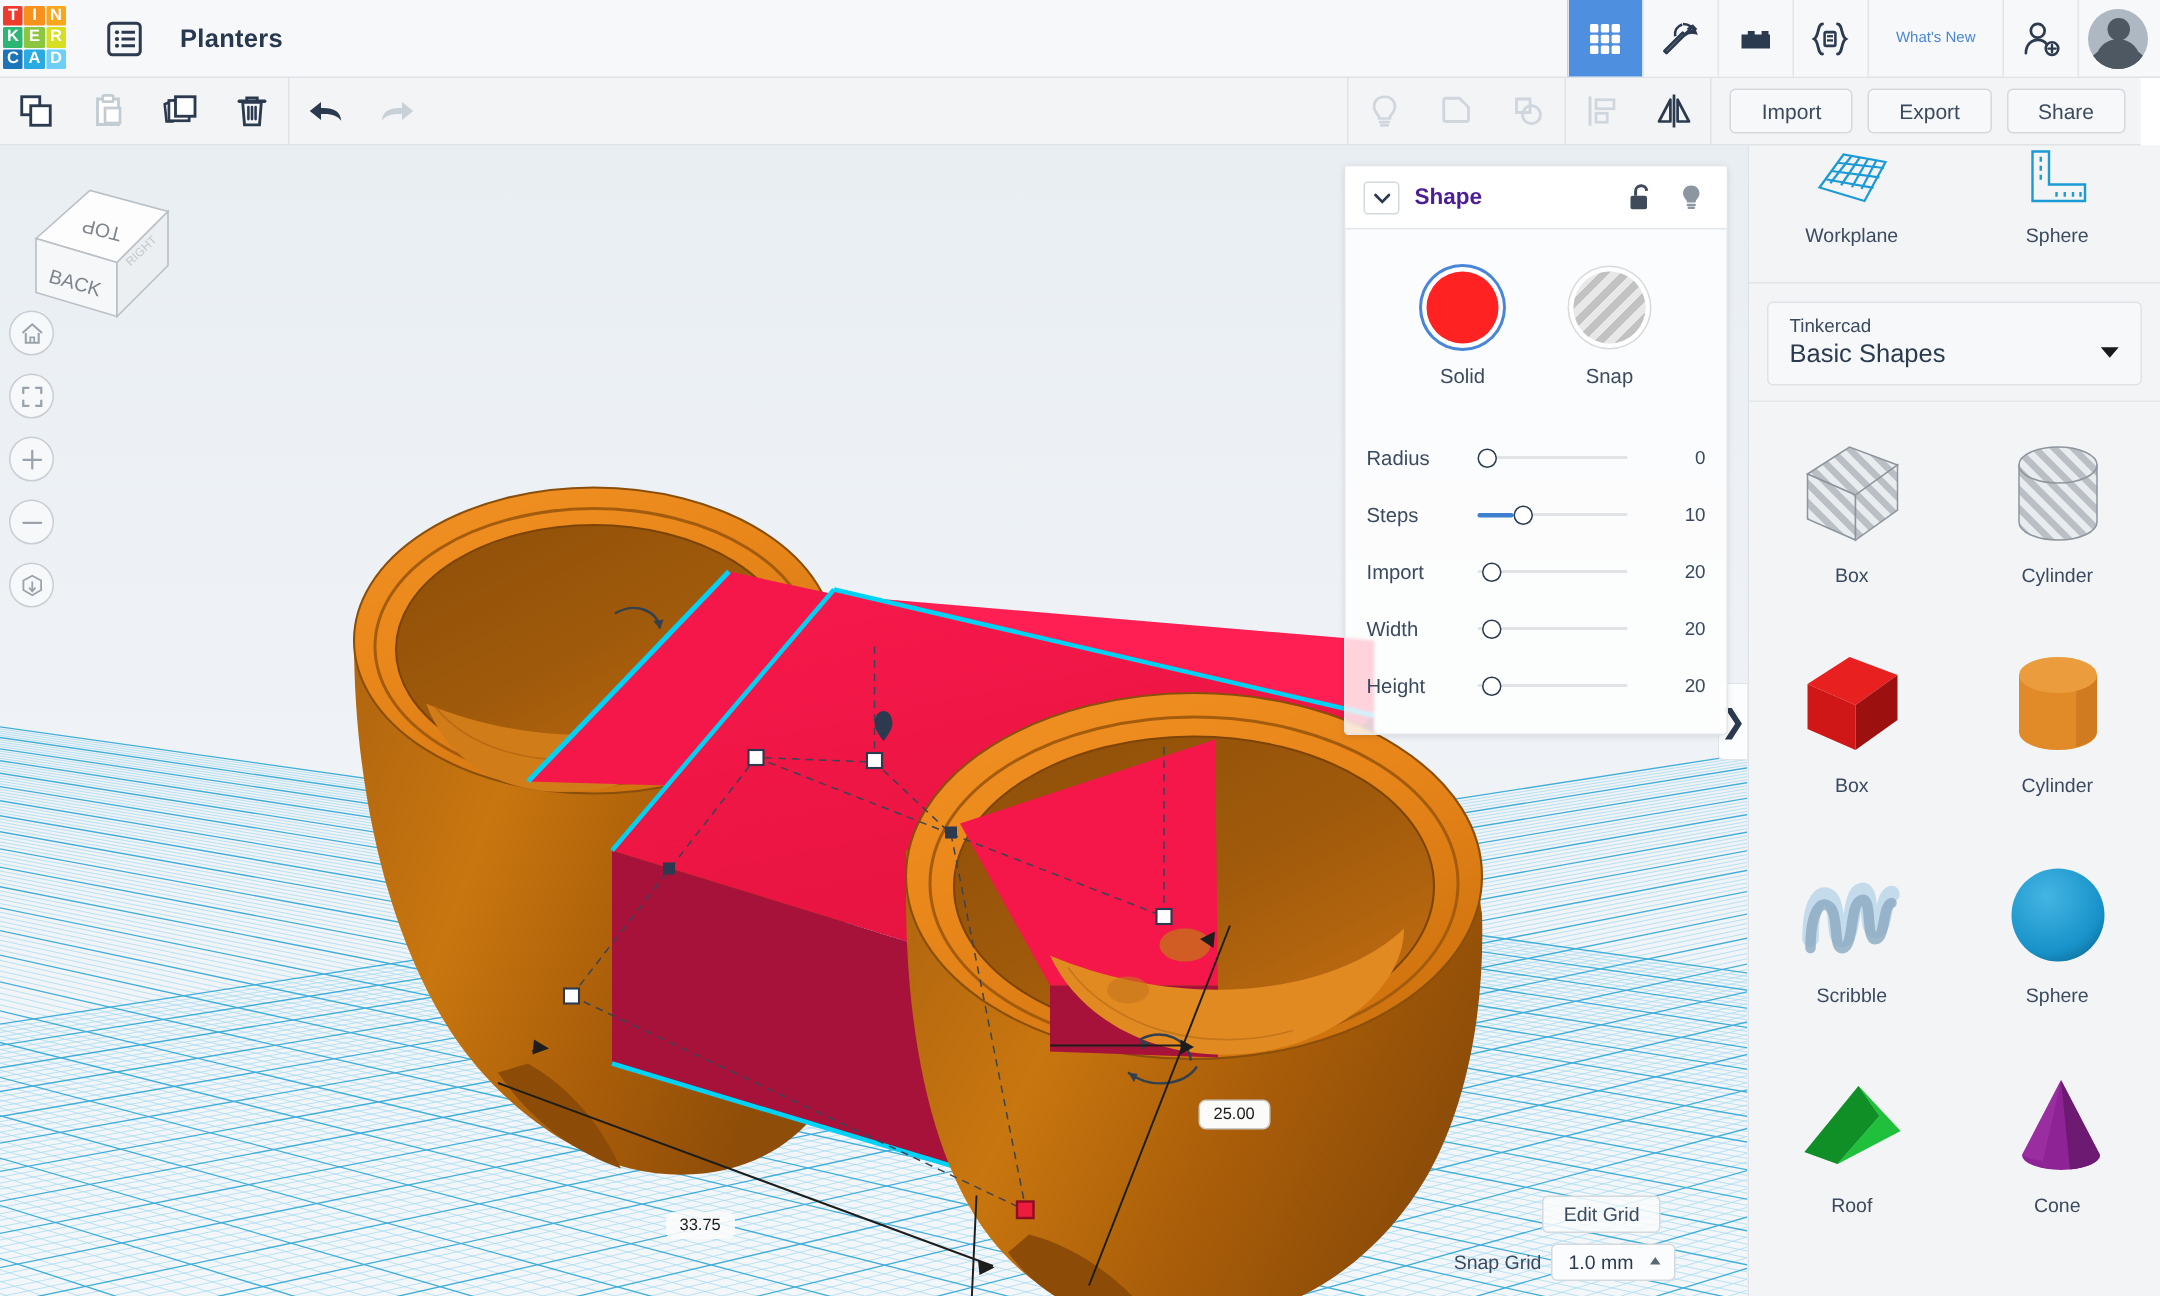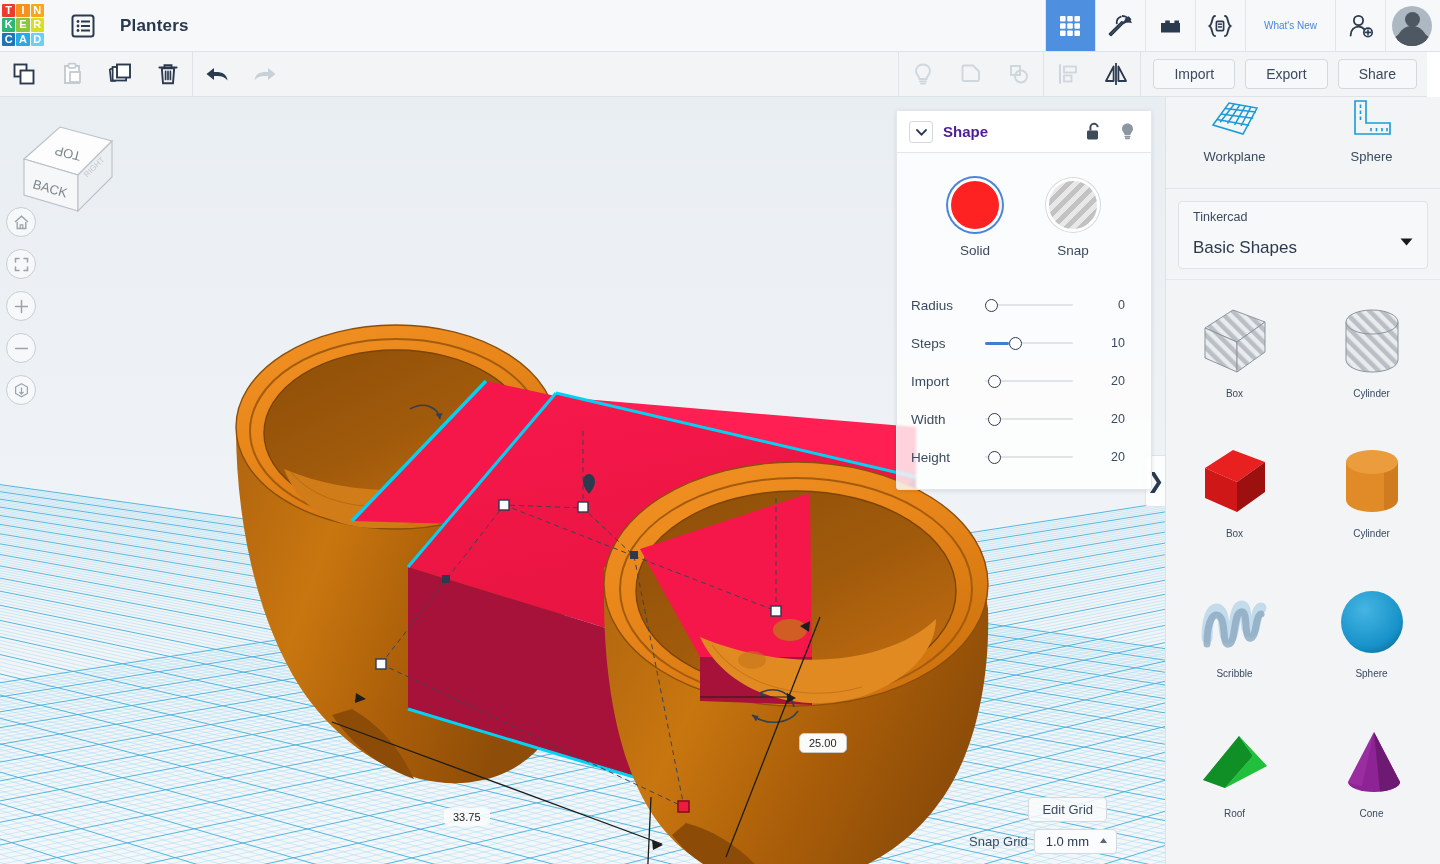--- a/index.html
+++ b/index.html
@@ -158,21 +158,21 @@
   .sh-item { text-align: center; cursor: pointer; }
   .sh-circle { width: 48px; height: 48px; border-radius: 50%; margin: 0 auto; }
   .sh-solid {
     background: #f22; box-shadow: 0 0 0 3px #fff, 0 0 0 5px #4a86d8;
   }
   .sh-hole {
     background: repeating-linear-gradient(-45deg, #c2c2c2 0 5px, #e8e8e8 5px 10px);
     box-shadow: 0 0 0 3px #fff, 0 0 0 4px #d7dadd;
   }
   .sh-label { margin-top: 14px; font-size: 13.5px; color: #3b4a5f; }
-  .sliders { padding: 28px 26px 0 14px; }
+  .sliders { padding: 28px 14px 0 14px; }
   .srow { display: flex; align-items: center; height: 38px; }
   .sname { width: 74px; font-size: 13.5px; color: #3b4a5f; }
   .strack {
     position: relative; flex: 1; height: 16px; margin-right: 6px;
     display: flex; align-items: center;
   }
   .strack .bar { position: absolute; left: 0; right: 14px; height: 2px; background: #e1e4e7; border-radius: 1px; }
   .strack .fill { position: absolute; left: 0; height: 3px; background: #3f7fd0; border-radius: 2px; }
   .knob {
     position: absolute; width: 13px; height: 13px; border-radius: 50%;
@@ -193,33 +193,33 @@
     flex: 1; display: flex; flex-direction: column; align-items: center;
     justify-content: flex-start; gap: 8px; cursor: pointer;
   }
   .tool-label { font-size: 13px; color: #3b4a5f; }
   .libselect {
     margin: 12px 12px 10px 12px; background: #f7f8f9;
     border: 1px solid #dfe3e8; border-radius: 4px; padding: 8px 14px 10px 14px;
     position: relative; cursor: pointer;
   }
   .lib-sub { font-size: 12.5px; color: #3b4a5f; }
-  .lib-main { font-size: 17px; color: #2b3a4f; margin-top: 14px; }
+  .lib-main { font-size: 17px; color: #2b3a4f; margin-top: 2px; }
   .lib-caret { position: absolute; right: 14px; top: 50%; margin-top: -3px; }
   .shape-grid {
     flex: 1; overflow: hidden; padding: 10px 0 0 0;
     border-top: 1px solid #e4e8ec;
     display: grid; grid-template-columns: 1fr 1fr; grid-auto-rows: 140px;
   }
   .shape-cell {
     display: flex; flex-direction: column; align-items: center;
     justify-content: flex-start; padding-top: 8px; cursor: pointer;
   }
   .shape-art { height: 88px; display: flex; align-items: center; justify-content: center; }
-  .shape-name { font-size: 10px; color: #3b4a5f; margin-top: 2px; }
+  .shape-name { font-size: 13px; color: #3b4a5f; margin-top: 2px; }
 </style>
 </head>
 <body>
 
 <div id="app">
 
   <div class="topbar">
     <div class="logo" id="logo">
         <span style="background: rgb(239, 59, 44);">T</span>
         <span style="background: rgb(246, 145, 30);">I</span>

